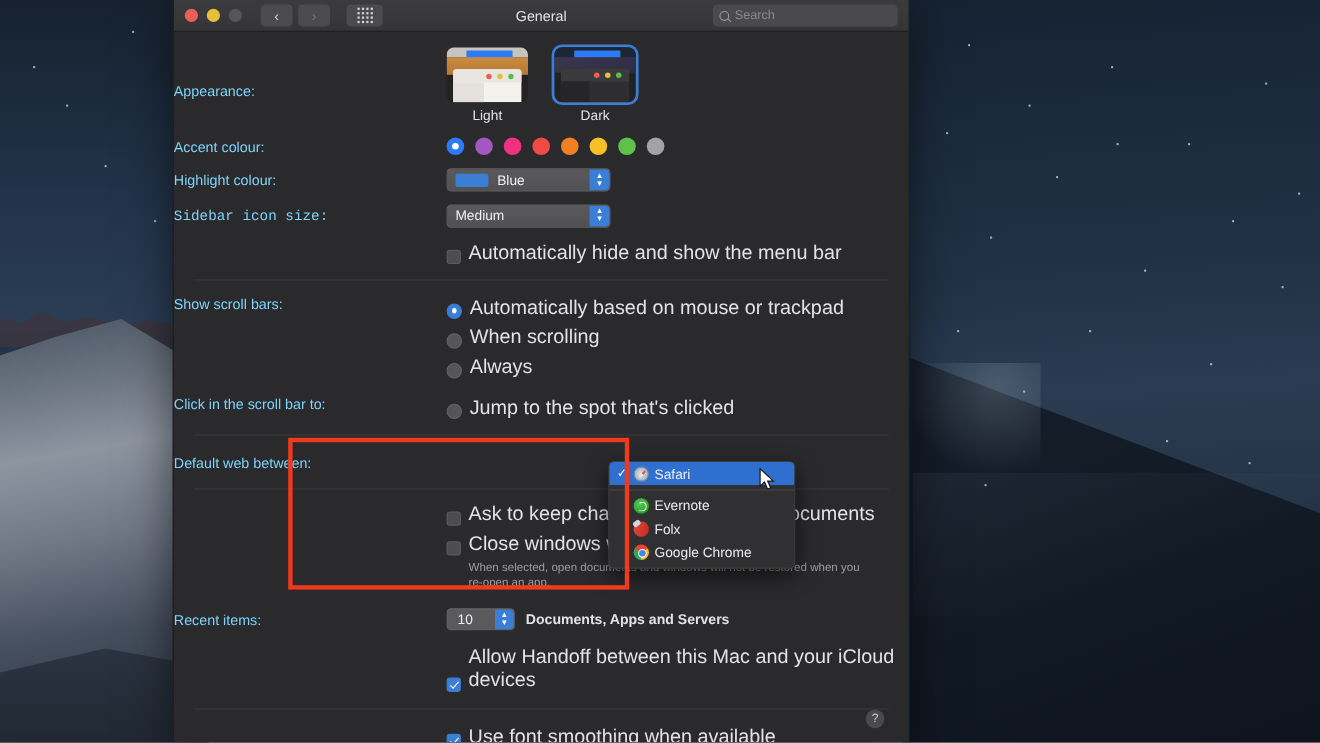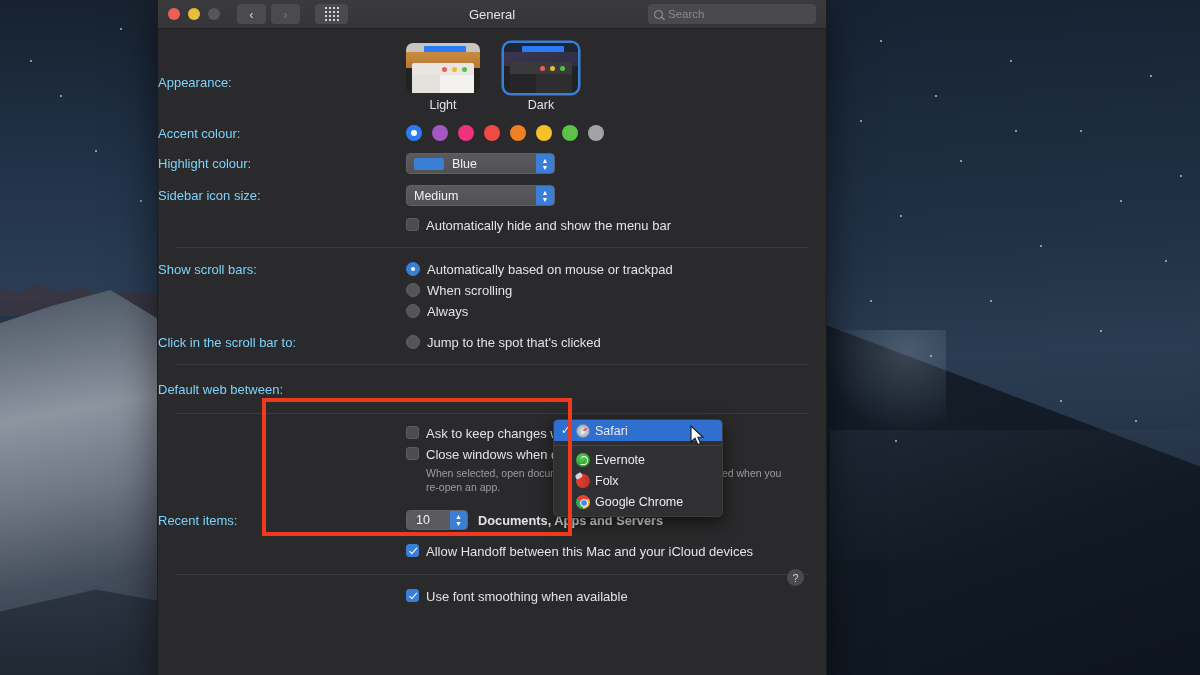--- a/index.html
+++ b/index.html
@@ -197,21 +197,21 @@
   }
   .popup .chev {
     position: absolute; right: 0; top: 0; bottom: 0; width: 18px;
     background: #3a7fd5; border-radius: 0 4px 4px 0;
     display: flex; flex-direction: column; align-items: center; justify-content: center;
     gap: 2px; color: #fff; font-size: 7px; line-height: 1;
   }
   .color-chip { width: 30px; height: 12px; border-radius: 2px; margin-right: 8px; }
 
   
-  .cbrow { display: flex; align-items: flex-start; gap: 7px; font-size: 13px; color: #e3e3e5; }
+  .cbrow { display: flex; align-items: flex-end; gap: 7px; font-size: 18px; color: #e3e3e5; }
   .cbrow + .cbrow { margin-top: 6px; }
   .cb {
     width: 13px; height: 13px; border-radius: 3px; flex: none;
     background: #4d4d4f; border: .5px solid #5c5c5e;
     display: flex; align-items: center; justify-content: center;
   }
   .cb.on { background: #3a7fd5; border-color: #3a7fd5; }
   .cb.on::after {
     content: ""; width: 3px; height: 6.5px; border: solid #fff;
     border-width: 0 1.8px 1.8px 0; transform: rotate(42deg) translate(-.5px,-1px);
@@ -459,21 +459,21 @@
         <div class="ctrl-col">
           <div class="popup" style="width:149px;">
             <span class="color-chip" style="background:#3a7fd5"></span>
             <span>Blue</span>
             <span class="chev">▲<br>▼</span>
           </div>
         </div>
       </div>
 
       <div class="row" style="margin-top:11px;">
-        <div class="label-col" style="padding-top:3px;">Sidebar icon size:</div>
+        <div class="label-col" style="padding-top:3px;font-family:Liberation Mono, monospace;">Sidebar icon size:</div>
         <div class="ctrl-col">
           <div class="popup" style="width:149px;">
             <span>Medium</span>
             <span class="chev">▲<br>▼</span>
           </div>
         </div>
       </div>
 
       <div class="row" style="margin-top:12px;">
         <div class="label-col"></div>

